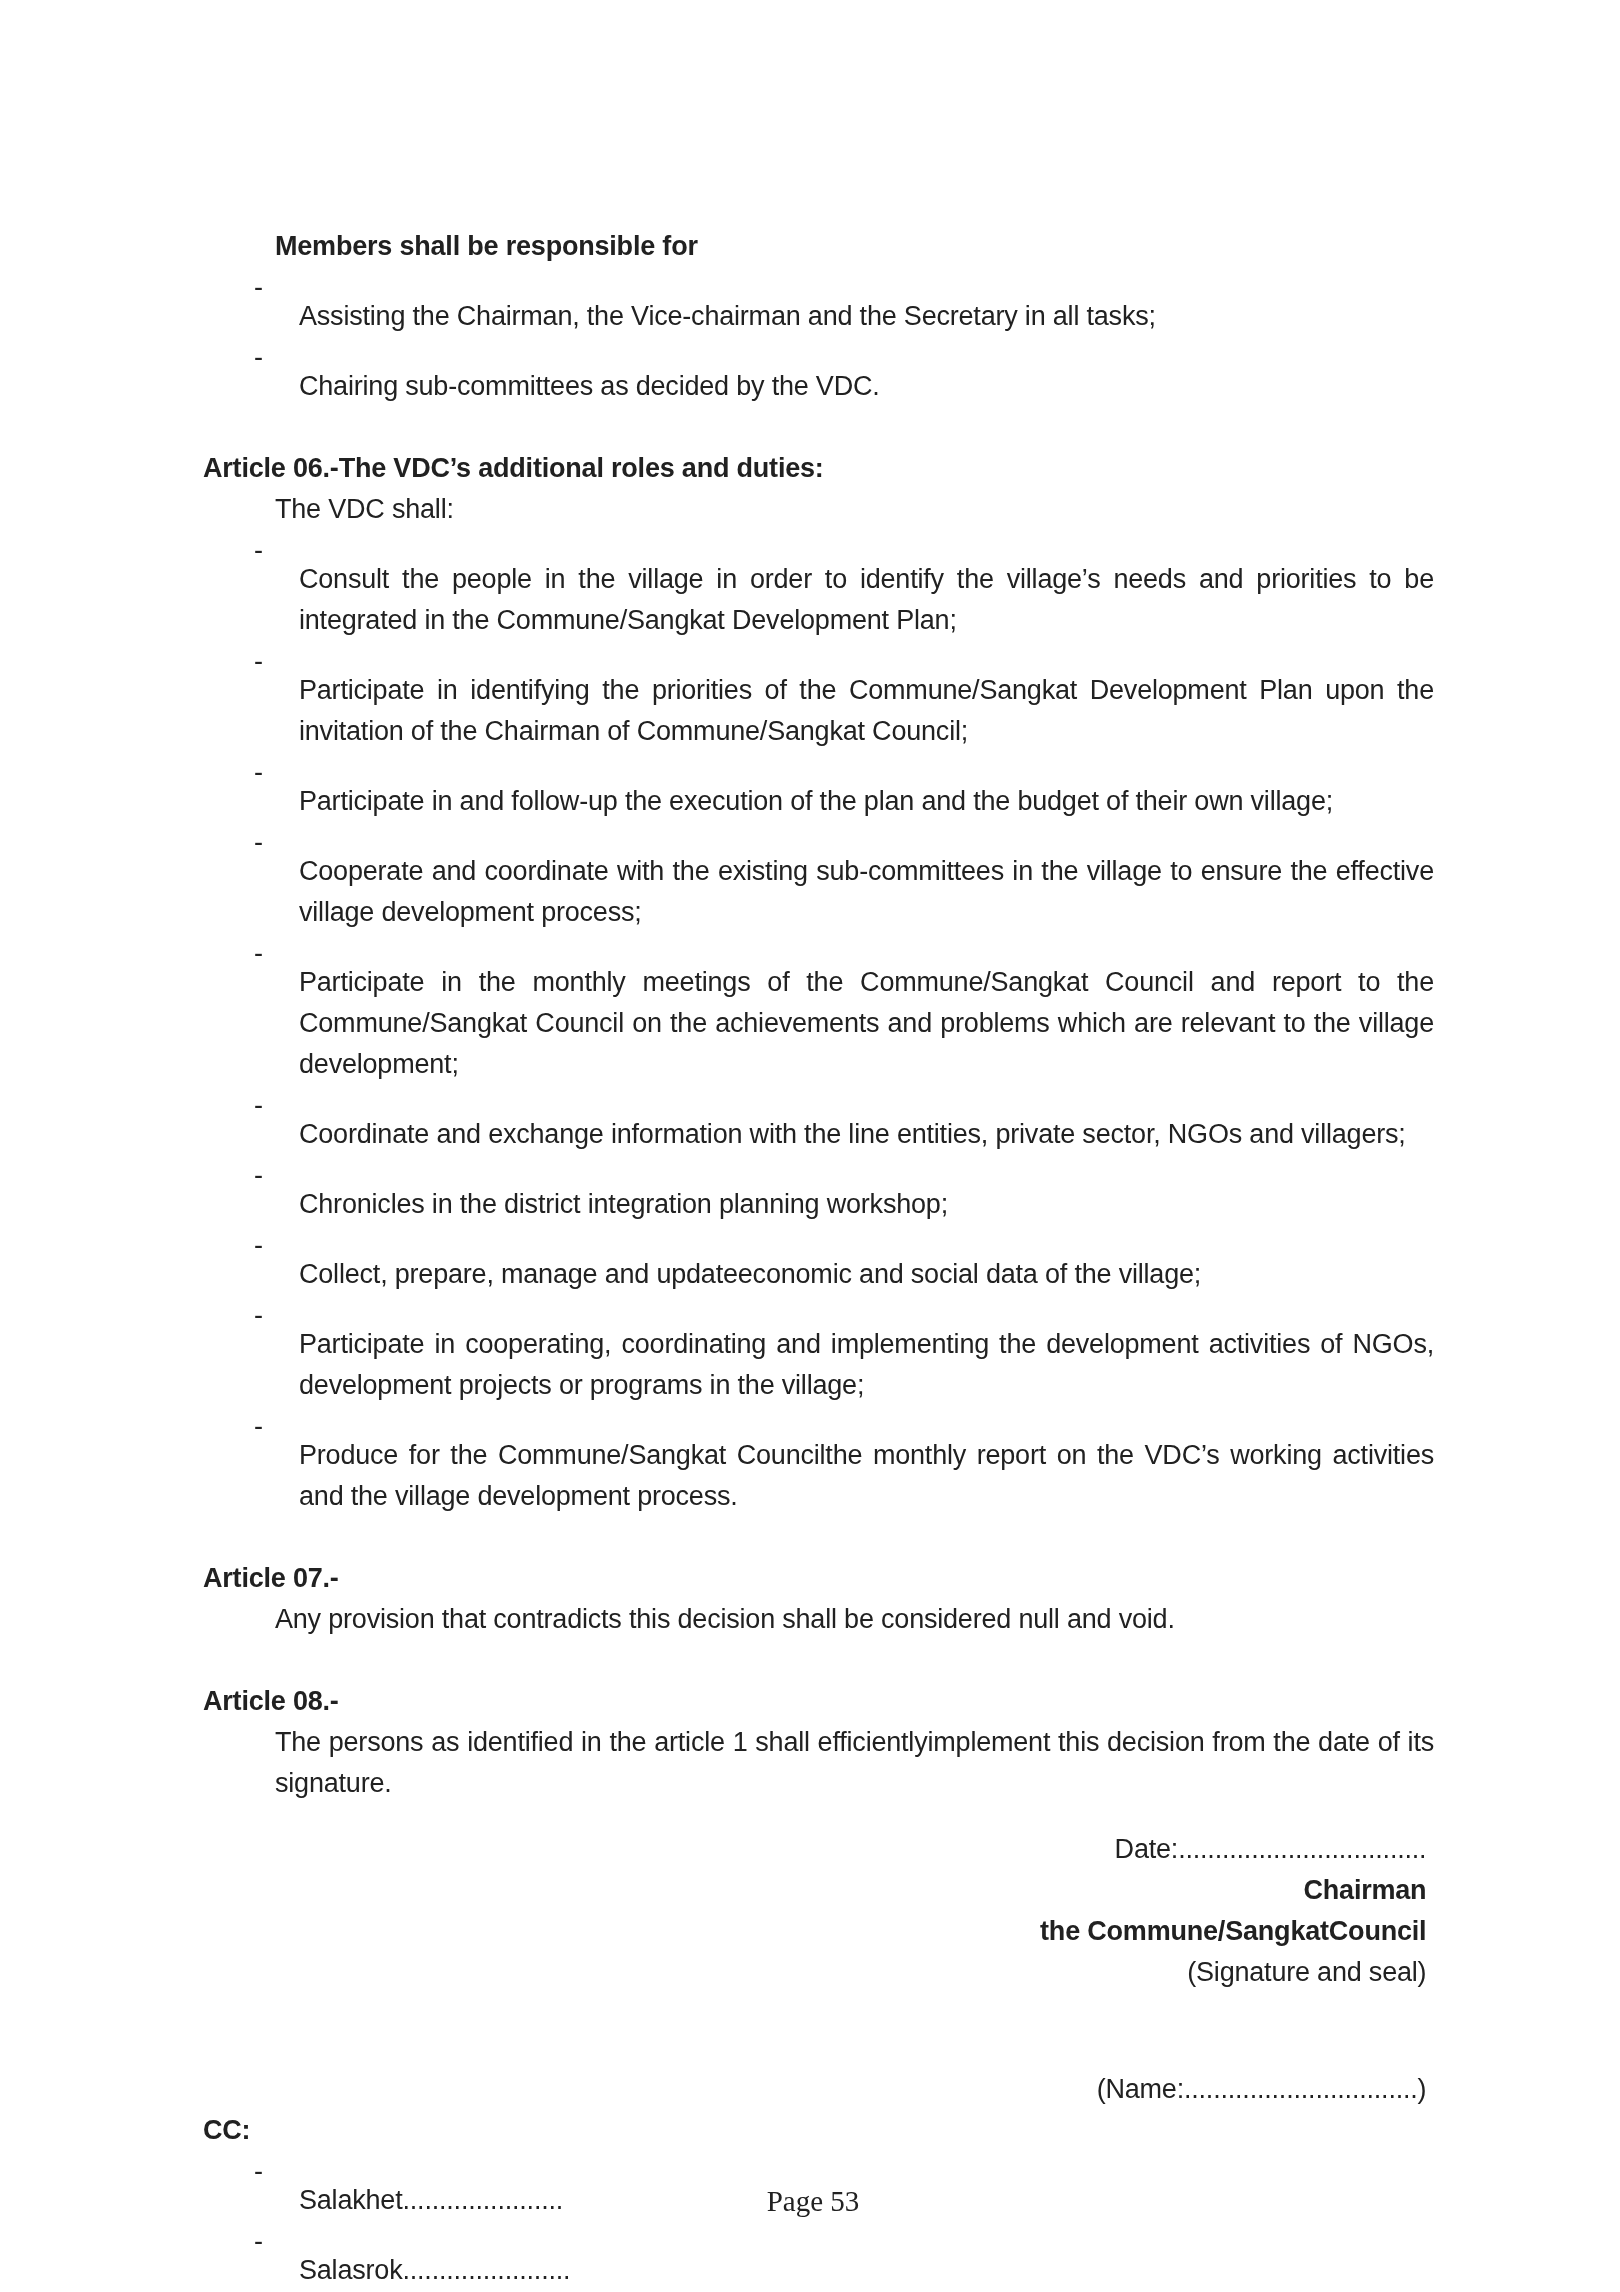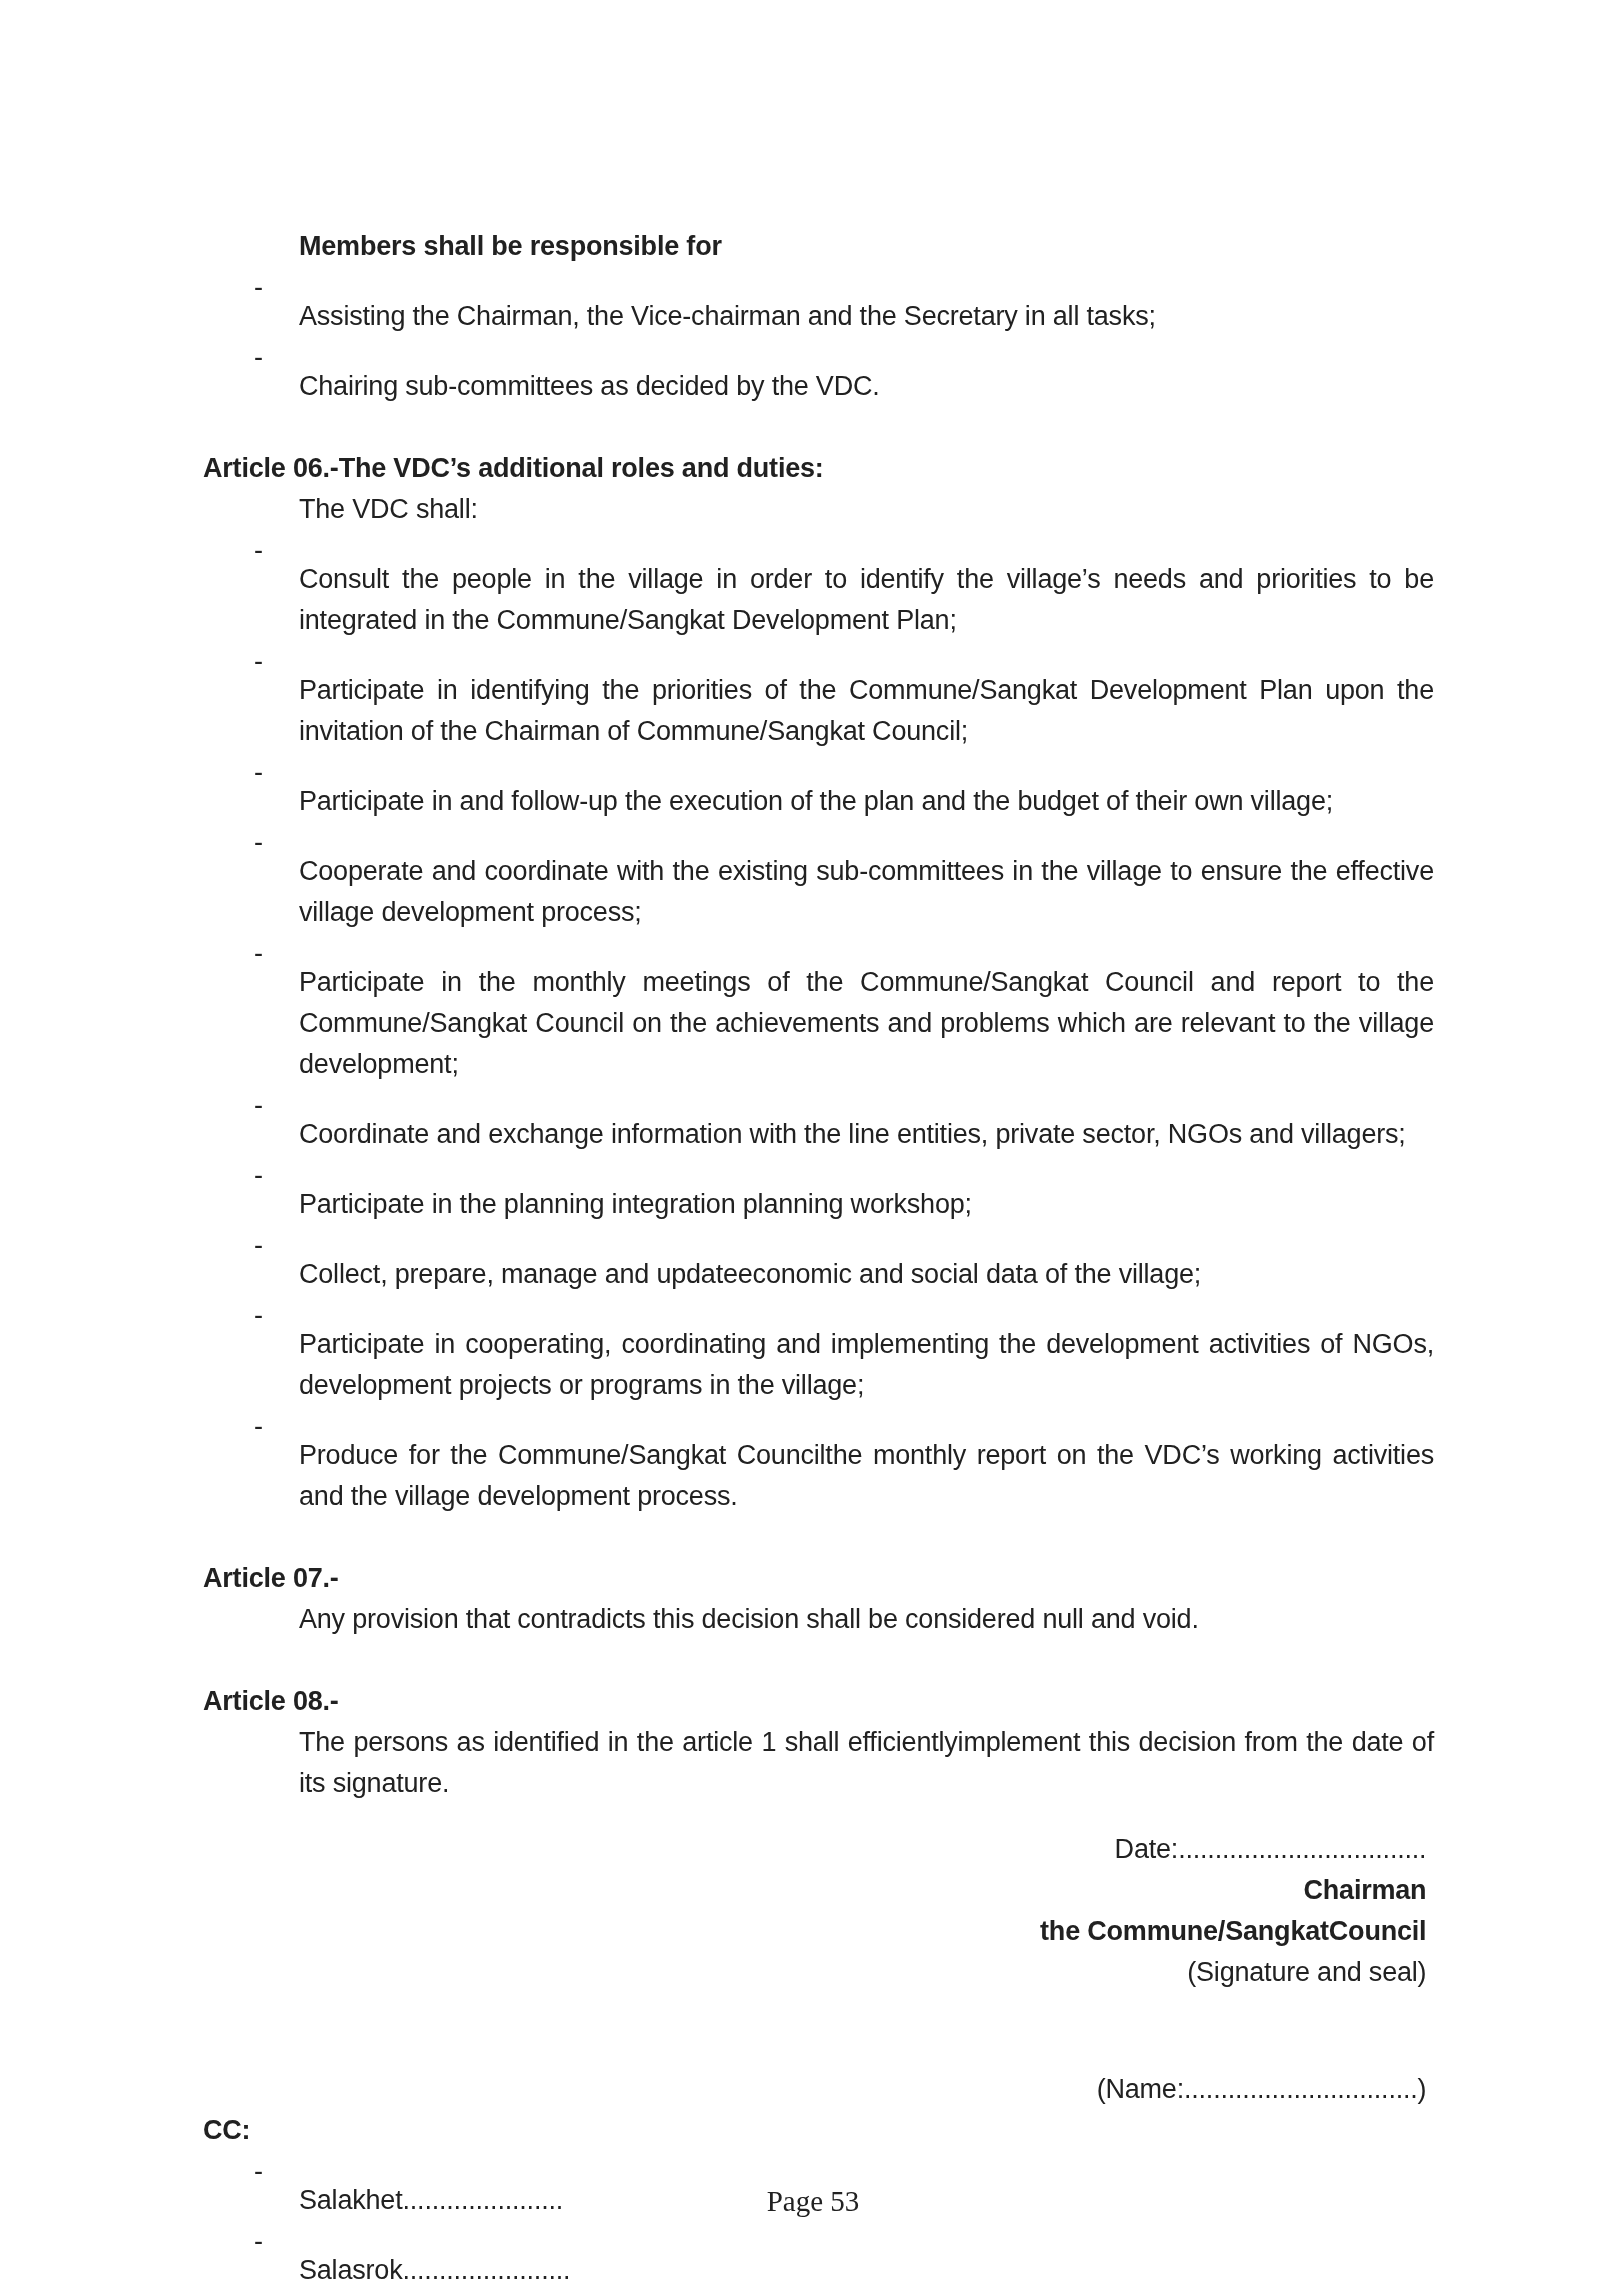--- a/index.html
+++ b/index.html
@@ -11,21 +11,21 @@
     font-family:"Liberation Sans", sans-serif;
     font-size:27px;
     line-height:41px;
     letter-spacing:-0.2px;
     overflow:hidden;
   }
   .content { position:absolute; left:203px; top:226px; width:1231px; }
   .bold { font-weight:bold; }
   .italic { font-style:italic; }
   .underline { }
-  .indent { margin-left:96px; }
+  .indent { margin-left:72px; }
   .just { text-align:justify; text-align-last:left; }
   .bullet { display:flex; }
   .dash { flex:0 0 96px; padding-left:51px; box-sizing:border-box; }
   .btext { flex:1; text-align:justify; text-align-last:left;margin-top:29px; }
   .gap { height:41px; }
   .gap-small { height:25px; }
   .gap-name { height:76px; }
   .sig { width:459px; margin-left:auto; margin-right:7.6px; text-align:right; }
   .sig div { white-space:nowrap; }
   .footer {
@@ -76,21 +76,21 @@
     <div class="bullet">
       <span class="dash">-</span>
       <span class="btext">Participate in the monthly meetings of the Commune/Sangkat Council and report to the Commune/Sangkat Council on the achievements and problems which are relevant to the village development;</span>
     </div>
     <div class="bullet">
       <span class="dash">-</span>
       <span class="btext">Coordinate and exchange information with the line entities, private sector, NGOs and villagers;</span>
     </div>
     <div class="bullet">
       <span class="dash">-</span>
-      <span class="btext">Participate in the planning integration planning workshop;</span>
+      <span class="btext">Chronicles in the district integration planning workshop;</span>
     </div>
     <div class="bullet">
       <span class="dash">-</span>
       <span class="btext">Collect, prepare, manage and updateeconomic and social data of the village;</span>
     </div>
     <div class="bullet">
       <span class="dash">-</span>
       <span class="btext">Participate in cooperating, coordinating and implementing the development activities of NGOs, development projects or programs in the village;</span>
     </div>
     <div class="bullet">

